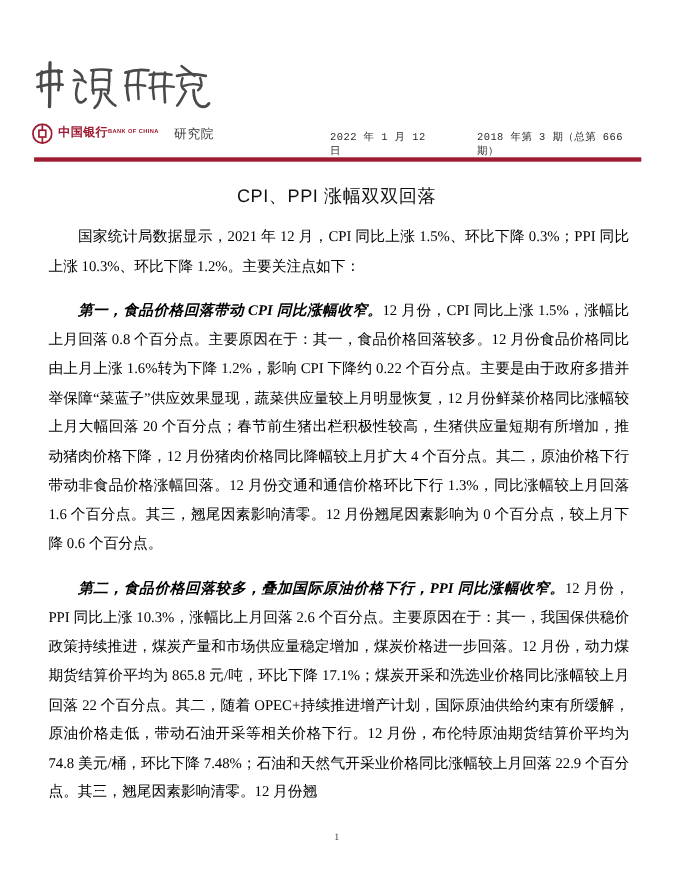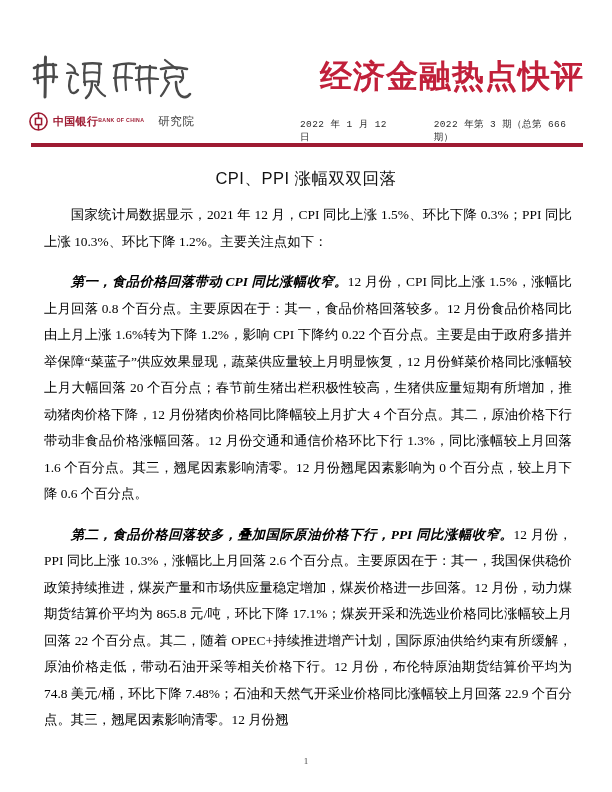--- a/index.html
+++ b/index.html
@@ -208,25 +208,24 @@
         <rect x="18.4" y="2" width="3.2" height="11.5" fill="#9e1b32"></rect>
         <rect x="18.4" y="26.5" width="3.2" height="11.5" fill="#9e1b32"></rect>
       </svg>
       <span class="boc-names">
         <span class="boc-cn">中国银行</span>
         <span class="boc-en">BANK OF CHINA</span>
       </span>
       <span class="institute">研究院</span>
     </div>
 
-    <div class="masthead-title">经济金融热点快评</div>
 
     <div class="issue-line">
       <span class="issue-date">2022 年 1 月 12 日</span>
-      <span class="issue-no">2022 年第 3 期（总第 666 期）</span>
+      <span class="issue-no">2018 年第 3 期（总第 666 期）</span>
     </div>
 
     <div class="rule"></div>
   </div>
 
   <div class="doc-title">CPI、PPI 涨幅双双回落</div>
 
   <div class="content">
     <p class="para">
       <span class="lede"></span><span>国家统计局数据显示，2021 年 12 月，CPI 同比上涨 1.5%、环比下降 0.3%；PPI 同比上涨 10.3%、环比下降 1.2%。主要关注点如下：</span>

